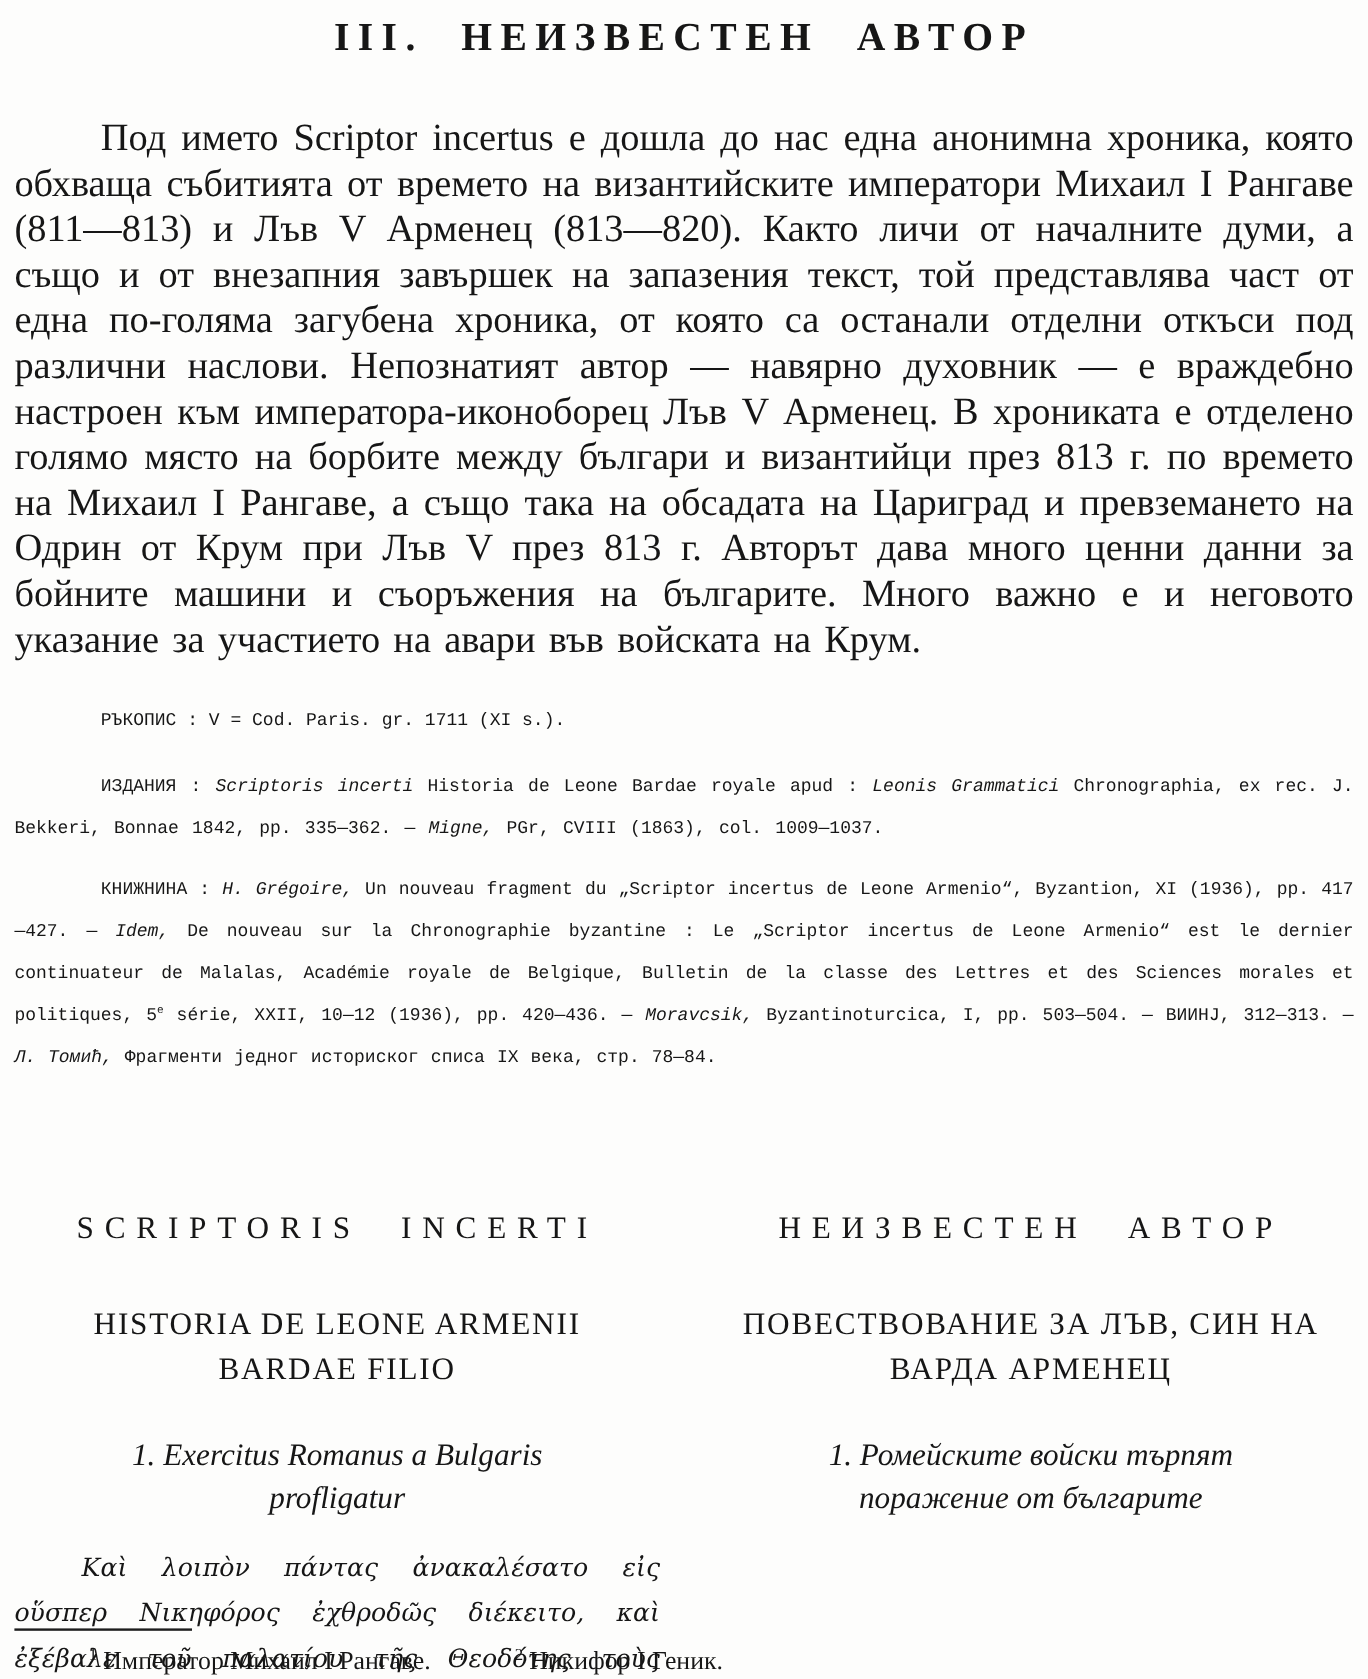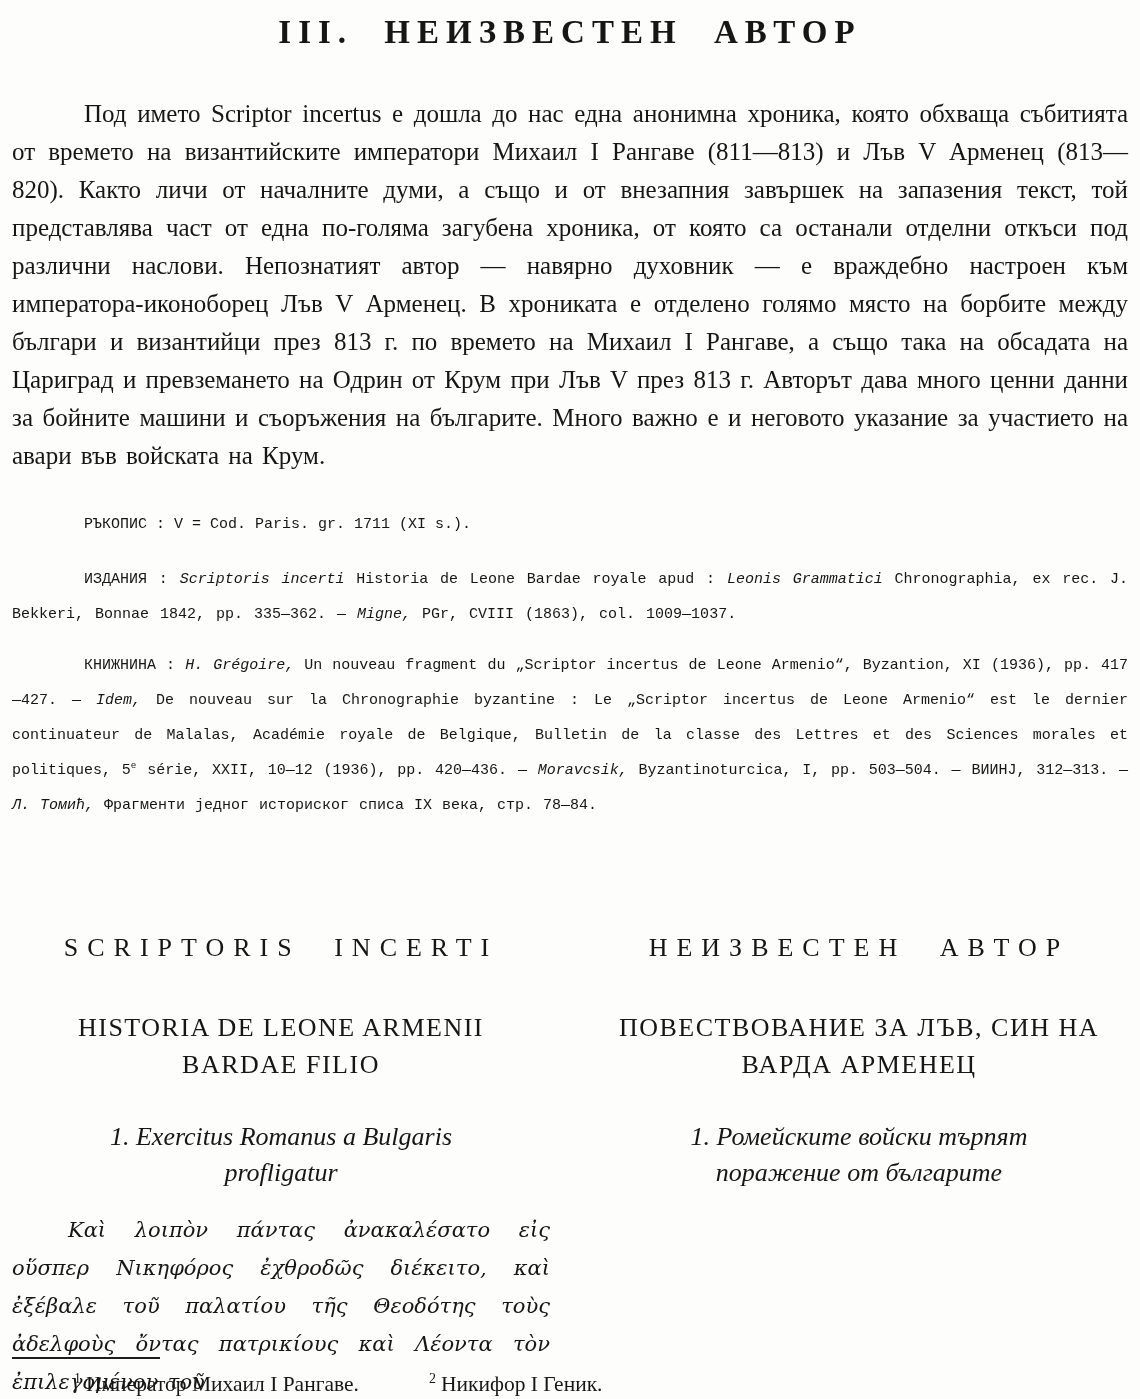--- a/index.html
+++ b/index.html
@@ -21,21 +21,21 @@
     margin: 4px 0 0 0;
     text-align: center;
     font-size: 33px;
     font-weight: bold;
     letter-spacing: 7px;
     word-spacing: 16px;
     white-space: nowrap;
   }
   .intro {
     margin: 44px 0 0 0;
-    font-size: 25px;
+    font-size: 32px;
     line-height: 38px;
     text-align: justify;
     text-indent: 72px;
     word-spacing: 3px;
   }
   .apparatus { font-size: 15px; line-height: 35px; font-family: Liberation Mono, monospace; }
   .manuscript-line { margin: 32px 0 0 0; text-indent: 72px; }
   .editions-para { margin: 20px 0 0 0; text-align: justify; text-indent: 72px; word-spacing: 2px; }
   .bibliography-para { margin: 16px 0 0 0; text-align: justify; text-indent: 72px; word-spacing: 1px; }
   .apparatus sup { font-size: 0.62em; line-height: 0; }

